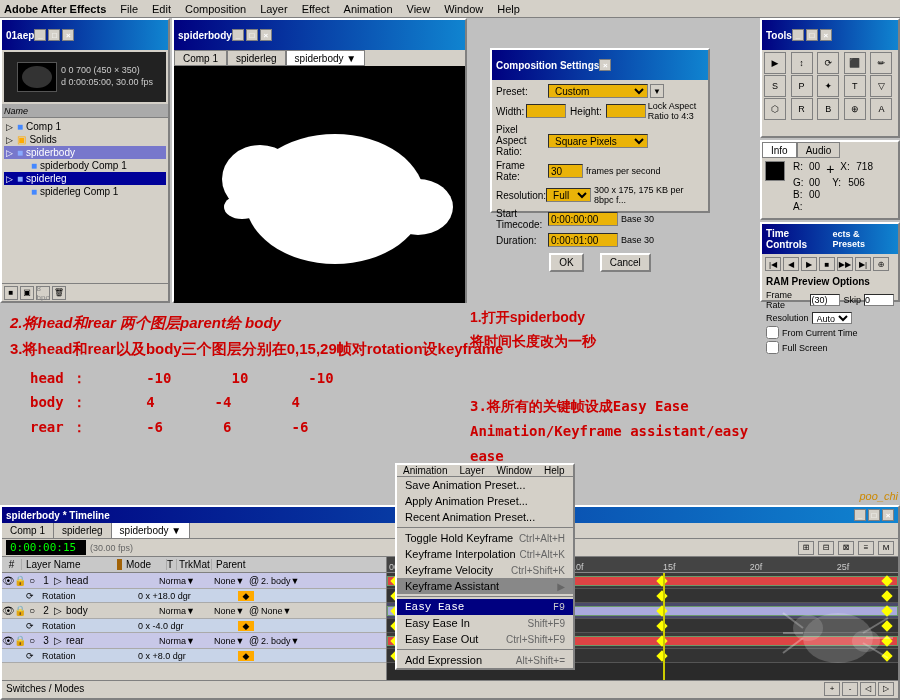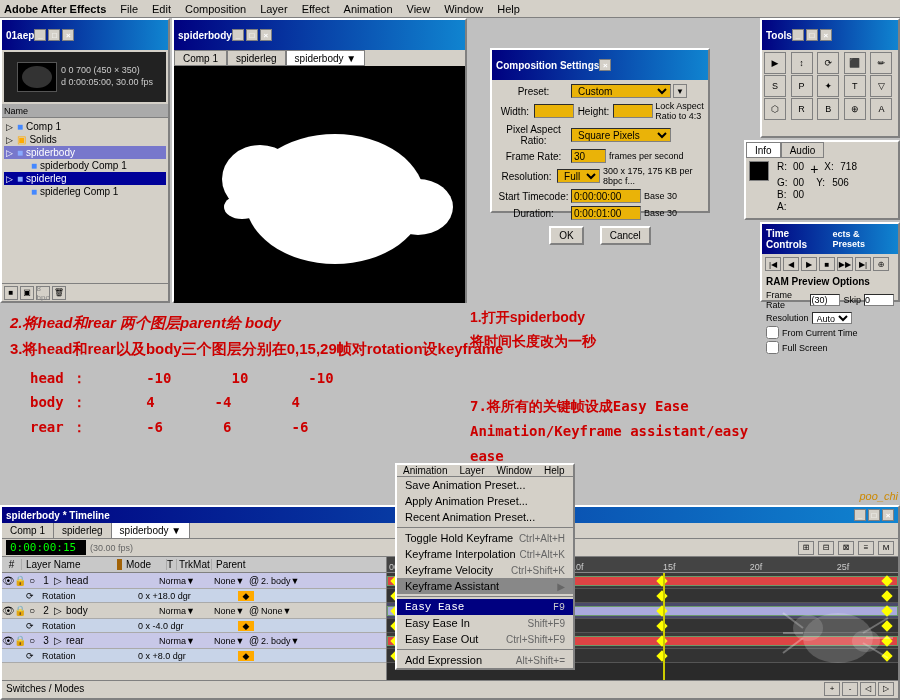--- a/index.html
+++ b/index.html
@@ -127,24 +127,23 @@
     .comp-dialog-content {
       padding: 4px;
     }
     .dialog-row {
       display: flex;
       align-items: center;
       margin-bottom: 3px;
       font-size: 10px;
     }
     .dialog-label {
-      width: 75px;
+      width: 52px;
       color: #000;
       font-size: 10px;
-      text-align: center;
     }
     .dialog-input {
       width: 80px;
       height: 14px;
       background: #eab308;
       border: 1px inset #808080;
       font-size: 10px;
       padding: 0 2px;
     }
     .dialog-btn {
@@ -185,21 +184,21 @@
       justify-content: center;
       font-size: 9px;
       cursor: pointer;
     }
 
     
     .info-panel {
       position: absolute;
       top: 122px;
       right: 0;
-      width: 156px;
+      width: 140px;
       height: 80px;
       background: #d4d0c8;
       border: 2px solid #808080;
       border-top-color: #ffffff;
       border-left-color: #ffffff;
     }
     .info-tabs {
       display: flex;
       height: 16px;
     }
@@ -649,21 +648,21 @@
     <div style="height:50px;background:#222;display:flex;align-items:center;justify-content:center;margin:2px;">
       <div style="width:40px;height:30px;background:#000;border:1px solid #555;display:flex;align-items:center;justify-content:center;">
         <div style="width:30px;height:22px;background:#333;border-radius:50%;"></div>
       </div>
       <div style="color:#ccc;font-size:9px;margin-left:4px;line-height:1.3;">
         <div>0 0 700 (450 × 350)</div>
         <div>d 0:00:05:00, 30.00 fps</div>
       </div>
     </div>
 
-    <div style="display:flex;background:#aaa;height:14px;align-items:center;font-size:9px;padding:0 2px;border-bottom:1px solid #808080;">
+    <div style="display:flex;background:#aaa;height:14px;align-items:center;font-size:9px;padding:0 2px;border-bottom:1px solid #808080;font-style:italic;">
       <span style="flex:1">Name</span>
     </div>
 
     <div class="file-list">
       <div class="file-item">
         <span class="file-expand">▷</span>
         <span style="color:#4488ff;font-size:10px;">■</span>
         <span>Comp 1</span>
       </div>
       <div class="file-item">
@@ -939,21 +938,21 @@
       </div>
     </div>
   </div>
 
   <div style="position:absolute;top:288px;left:470px;width:320px;">
     <div style="color:#cc0000;font-size:14px;font-weight:bold;font-family:'Arial',sans-serif;line-height:1.7;">
       <div>1.打开spiderbody</div>
       <div>  将时间长度改为一秒</div>
     </div>
     <div style="color:#cc0000;font-size:14px;font-weight:bold;font-family:monospace;margin-top:40px;line-height:1.8;">
-      <div>7.将所有的关键帧设成Easy Ease</div>
+      <div>3.将所有的关键帧设成Easy Ease</div>
       <div>Animation/Keyframe assistant/easy ease</div>
     </div>
   </div>
 
   <div class="watermark">
     <span>poo_chi</span>
   </div>
 
   <div class="timeline-panel">
     <div class="timeline-titlebar">

